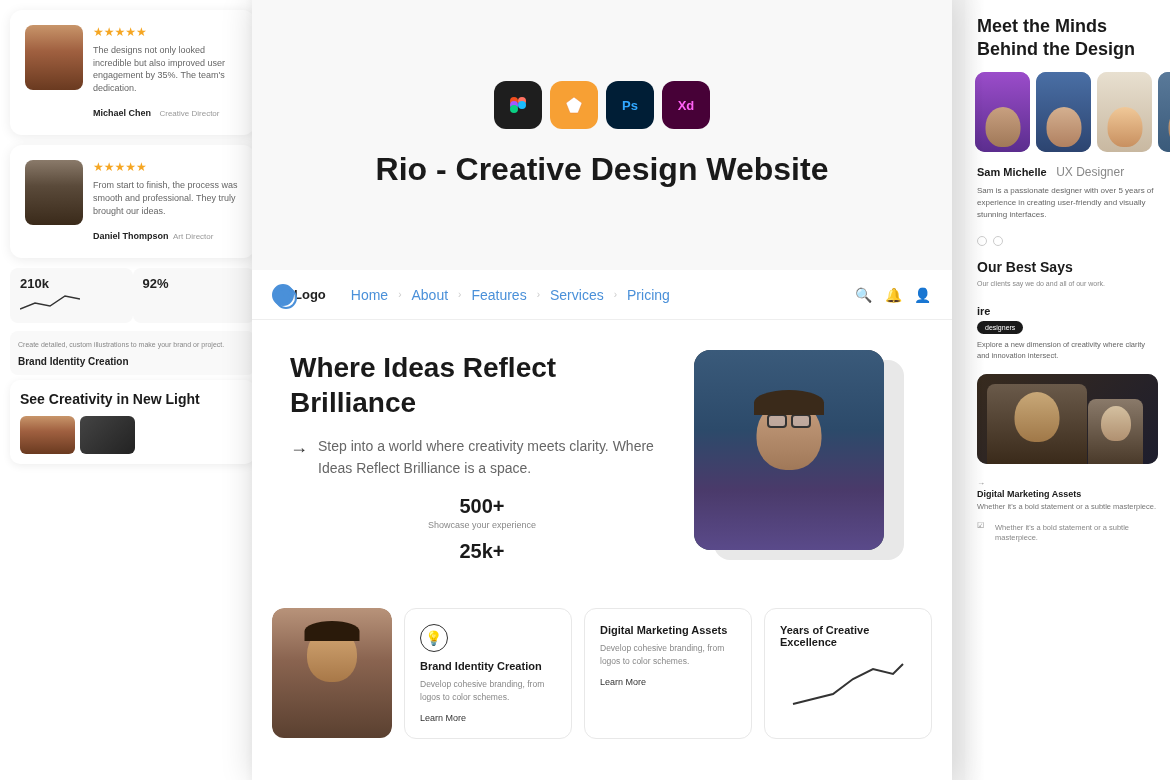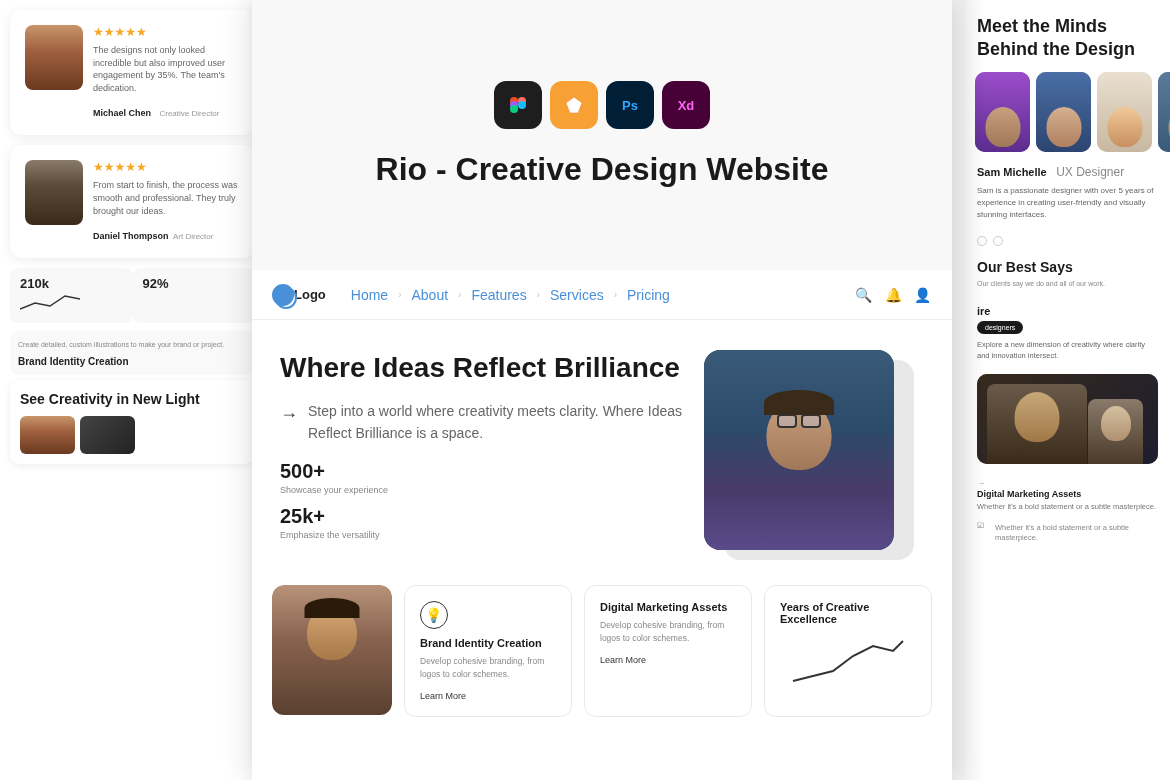--- a/index.html
+++ b/index.html
@@ -227,21 +227,21 @@
     .nav-sep { color: #ccc; font-size: 10px; }
     .nav-icons {
       display: flex;
       gap: 12px;
       align-items: center;
     }
     .nav-icon { font-size: 14px; color: #555; cursor: pointer; }
 
     
     .hero-section {
-      padding: 30px 28px 20px;
+      padding: 30px 38px 20px;
       background: #fff;
       position: relative;
     }
     .hero-content {
       display: flex;
       gap: 20px;
       align-items: flex-start;
     }
     .hero-left { flex: 1; }
     .hero-title {
@@ -273,21 +273,21 @@
     .hero-stat-num {
       font-size: 20px;
       font-weight: bold;
       color: #1a1a1a;
     }
     .hero-stat-label {
       font-size: 9px;
       color: #888;
       margin-top: 2px;
     }
-    .hero-stat-block { margin-bottom: 10px; }
+    .hero-stat-block { margin-bottom: 10px; text-align: center; }
 
     .hero-right {
       position: relative;
       width: 220px;
       flex-shrink: 0;
     }
     .hero-card-bg {
       width: 190px;
       height: 200px;
       background: #e8e8e8;
@@ -635,21 +635,20 @@
           <span class="hero-arrow">→</span>
           <p class="hero-desc">Step into a world where creativity meets clarity. Where Ideas Reflect Brilliance is a space.</p>
         </div>
         <div class="hero-stats">
           <div class="hero-stat-block">
             <div class="hero-stat-num">500+</div>
             <div class="hero-stat-label">Showcase your experience</div>
           </div>
           <div class="hero-stat-block">
             <div class="hero-stat-num">25k+</div>
-            <div class="hero-stat-label">Emphasize the versatility</div>
           </div>
         </div>
       </div>
       <div class="hero-right">
         <div class="hero-card-bg"></div>
         <div class="hero-card-main">
 
           <div style="width:100%;height:100%;background:linear-gradient(180deg,#3a5a7a 0%,#2c4a6a 40%,#4a3a6a 70%,#5a4a8a 100%); border-radius:16px; position:relative;">
 
             <div style="position:absolute;top:25%;left:50%;transform:translateX(-50%);width:65px;height:70px;background:linear-gradient(180deg,#c8a080,#a07858);border-radius:50% 50% 45% 45%;"></div>

